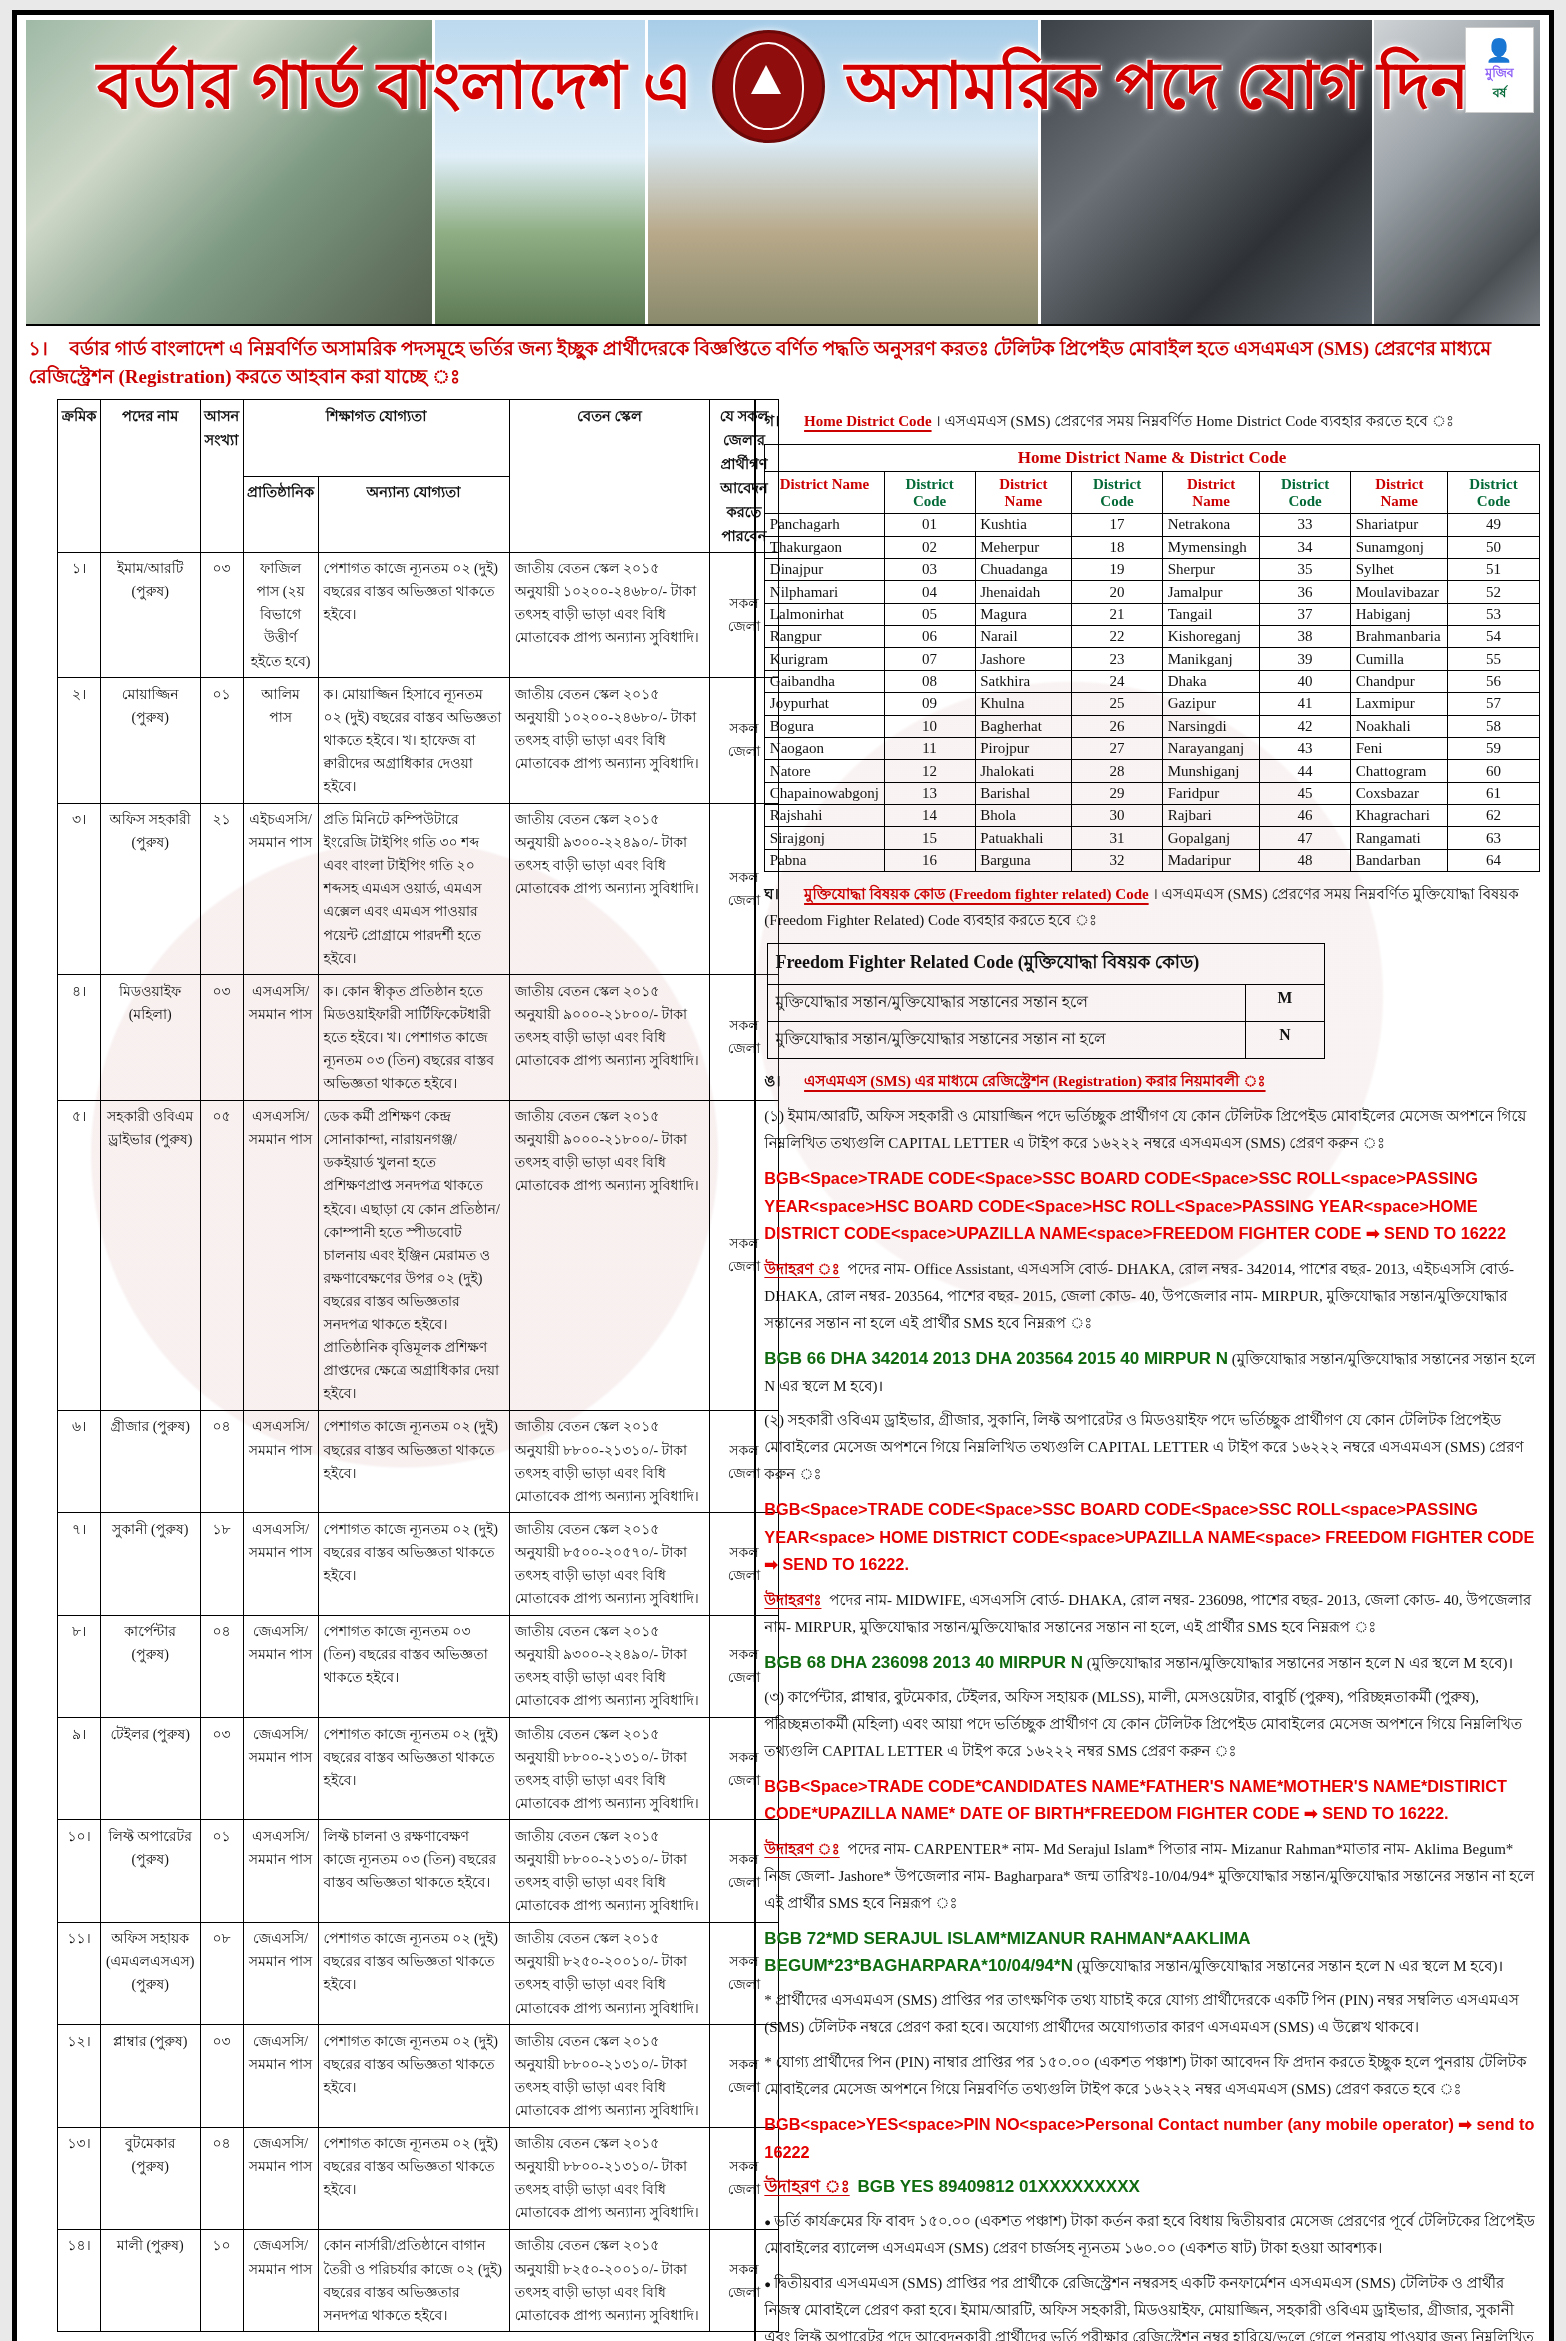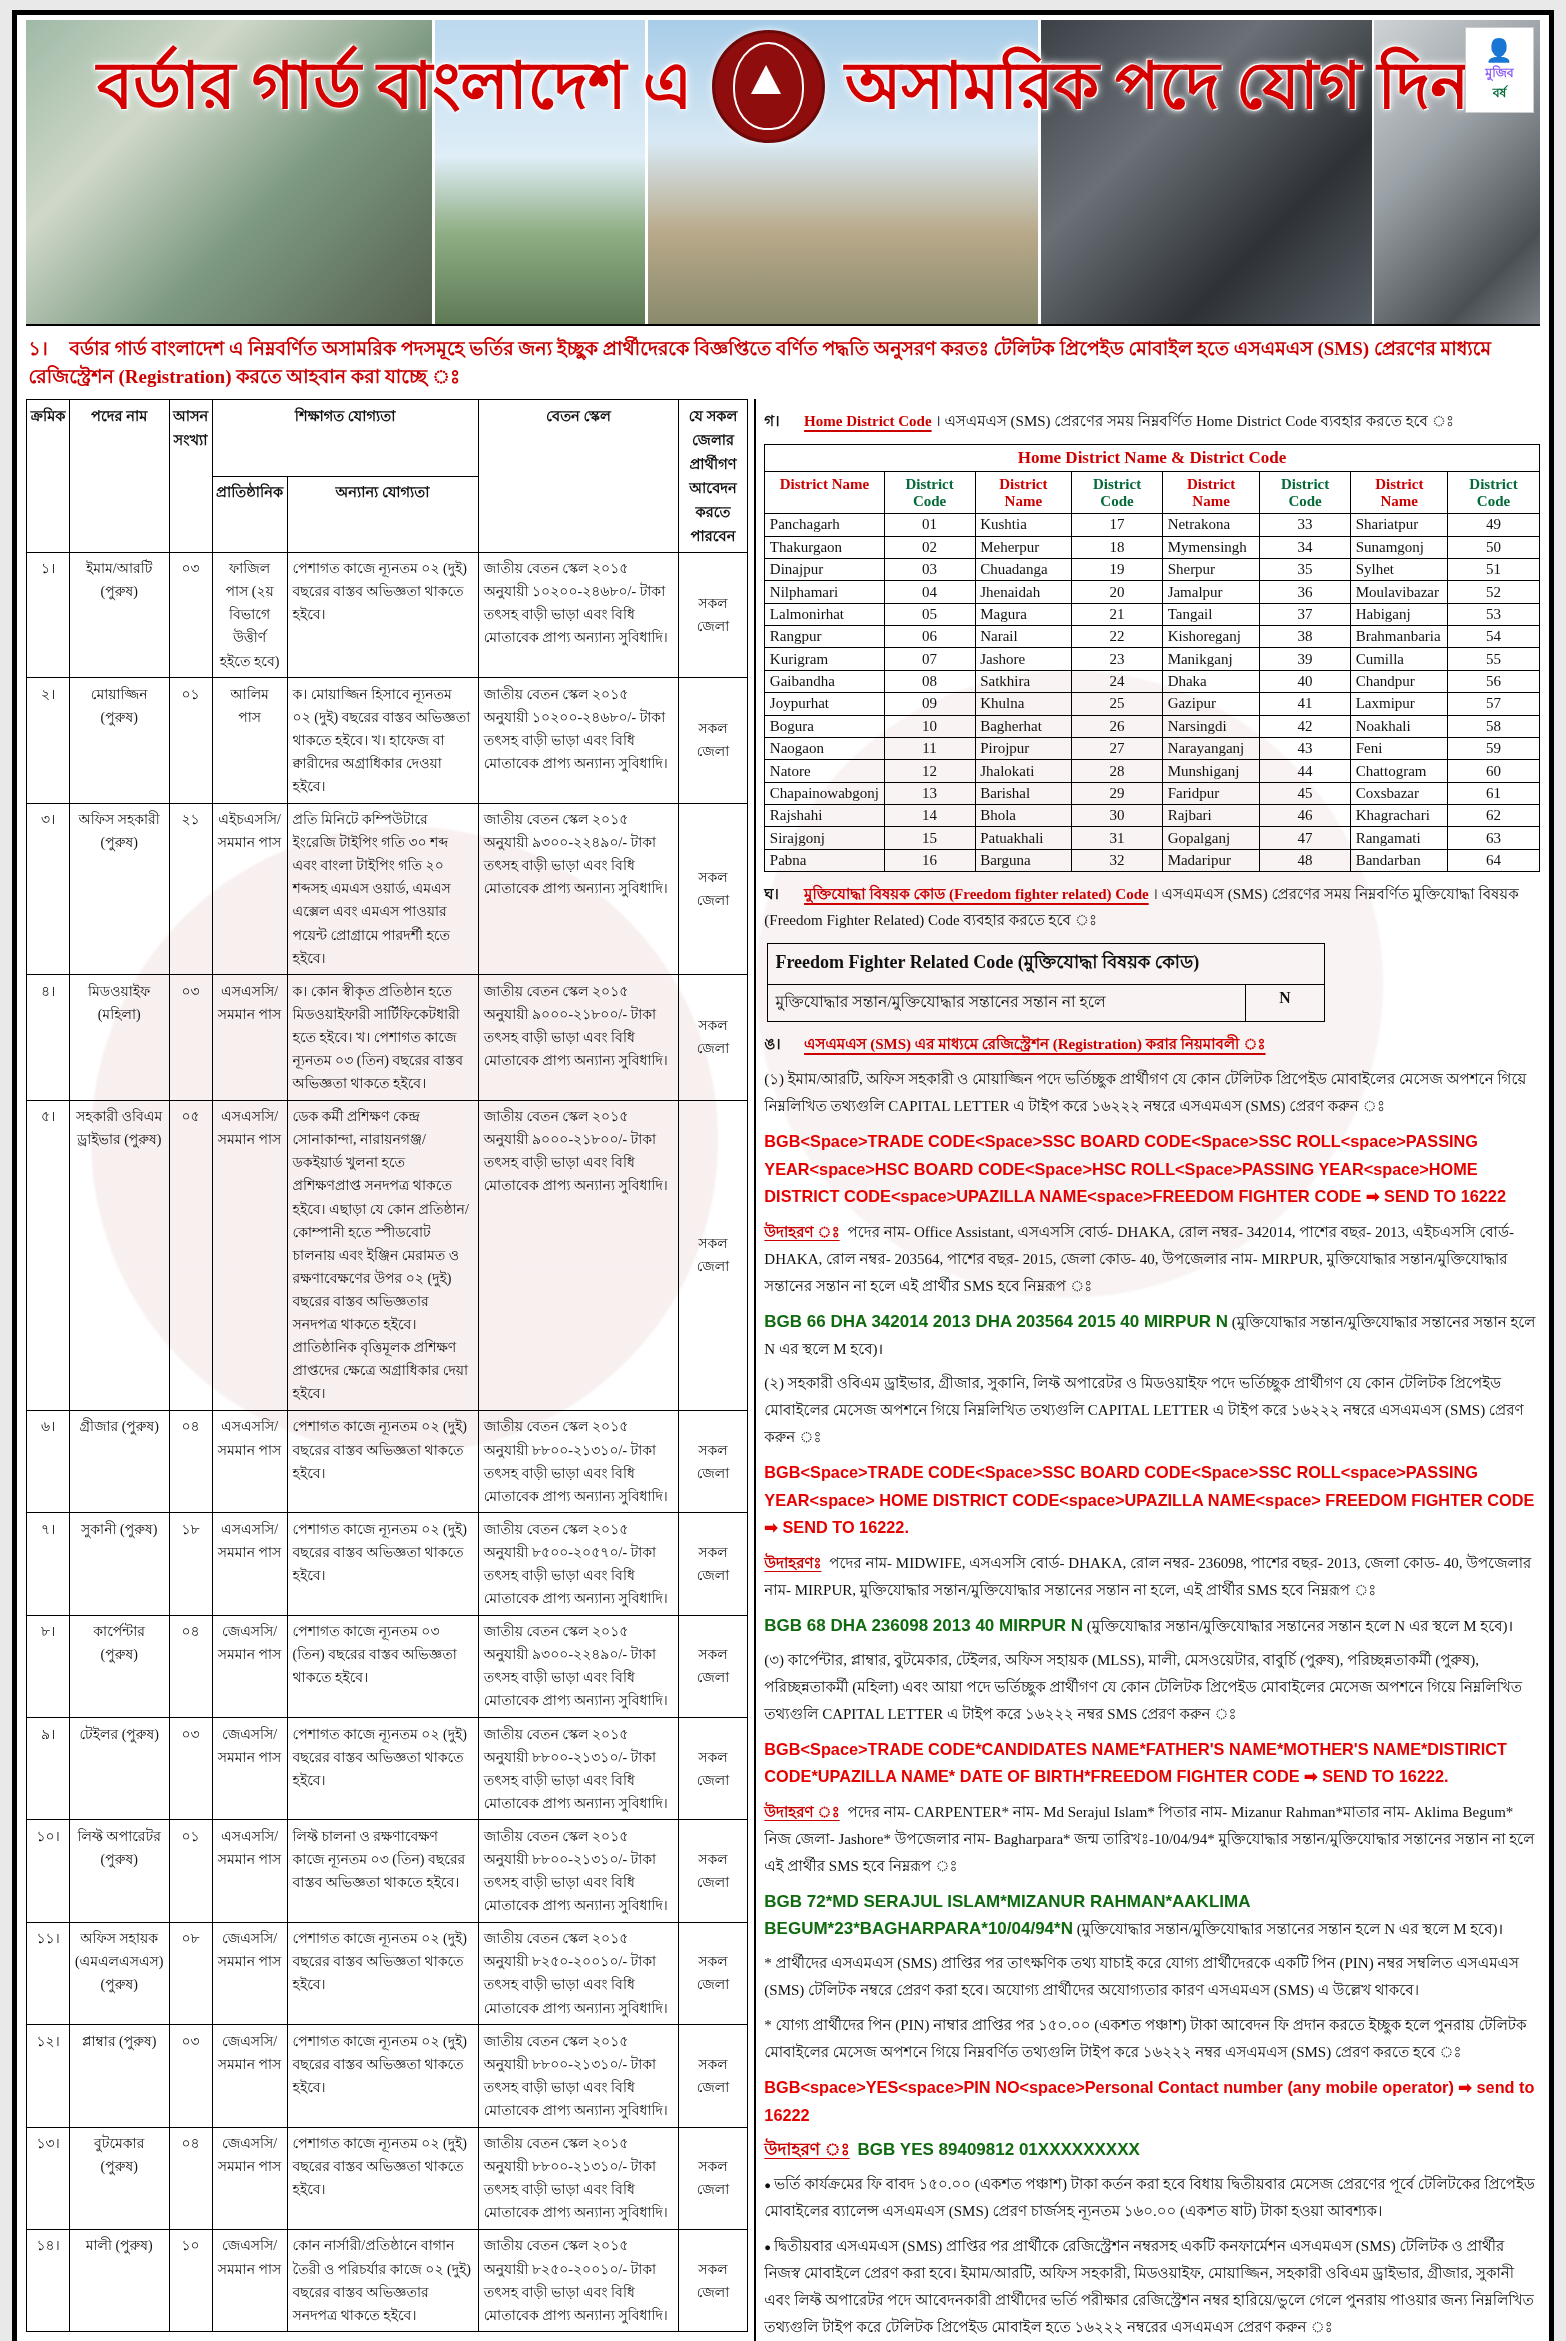--- a/index.html
+++ b/index.html
@@ -32,21 +32,21 @@
   .intro .inum{padding-right:17px;}
   
   .columns{display:flex;align-items:stretch;}
   .left-col{width:48.2%;padding-right:6.7px;
     background:radial-gradient(circle 315px at 52% 38%,rgba(214,160,160,.16) 0 99%,transparent 100%);}
   .right-col{width:51.8%;border-left:2.8px solid #000;padding-left:7.9px;
     background:radial-gradient(circle 315px at 40% 30%,rgba(214,160,160,.13) 0 99%,transparent 100%);}
   table{border-collapse:collapse;width:100%;}
   th,td{border:1.7px solid #000;vertical-align:top;}
   
-  .posts{font-size:14px;line-height:1.65;}
+  .posts{font-size:14px;line-height:1.65;margin-left:31px;}
   .posts th{font-size:14.6px;font-weight:bold;text-align:center;padding:3.4px;}
   .posts td{padding:4.5px 5px;}
   .posts .c-sl,.posts .c-seats{text-align:center;white-space:nowrap;}
   .posts .c-name{text-align:center;}
   .posts .c-edu{text-align:center;}
   .posts .c-dist{text-align:center;vertical-align:middle;}
   
   .secp{font-size:15px;line-height:1.75;margin:9px 0;}
   .num{display:inline-block;min-width:36px;font-weight:bold;}
   .rhead{color:#cc0000;font-weight:bold;text-decoration:underline;text-decoration-thickness:1.7px;text-underline-offset:3.9px;}
@@ -446,20 +446,24 @@
         <span class="rhead">মুক্তিযোদ্ধা বিষয়ক কোড (Freedom fighter related) Code</span>
         <span>।  এসএমএস (SMS) প্রেরণের সময় নিম্নবর্ণিত মুক্তিযোদ্ধা বিষয়ক (Freedom Fighter Related) Code ব্যবহার করতে হবে ঃ</span>
       </p>
       <table class="fftable">
         <thead>
             <tr>
               <th colspan="2" class="ff-title">Freedom Fighter Related Code (মুক্তিযোদ্ধা বিষয়ক কোড)</th>
             </tr>
           </thead>
         <tbody id="ff-body">
+            <tr>
+              <td>মুক্তিযোদ্ধার সন্তান/মুক্তিযোদ্ধার সন্তানের সন্তান হলে</td>
+              <td class="code">M</td>
+            </tr>
             <tr>
               <td>মুক্তিযোদ্ধার সন্তান/মুক্তিযোদ্ধার সন্তানের সন্তান না হলে</td>
               <td class="code">N</td>
             </tr>
           </tbody>
       </table>
 
       <p class="secp">
         <span class="num">ঙ।</span>
         <span class="rhead">এসএমএস (SMS) এর মাধ্যমে রেজিস্ট্রেশন (Registration) করার নিয়মাবলী ঃ</span>

